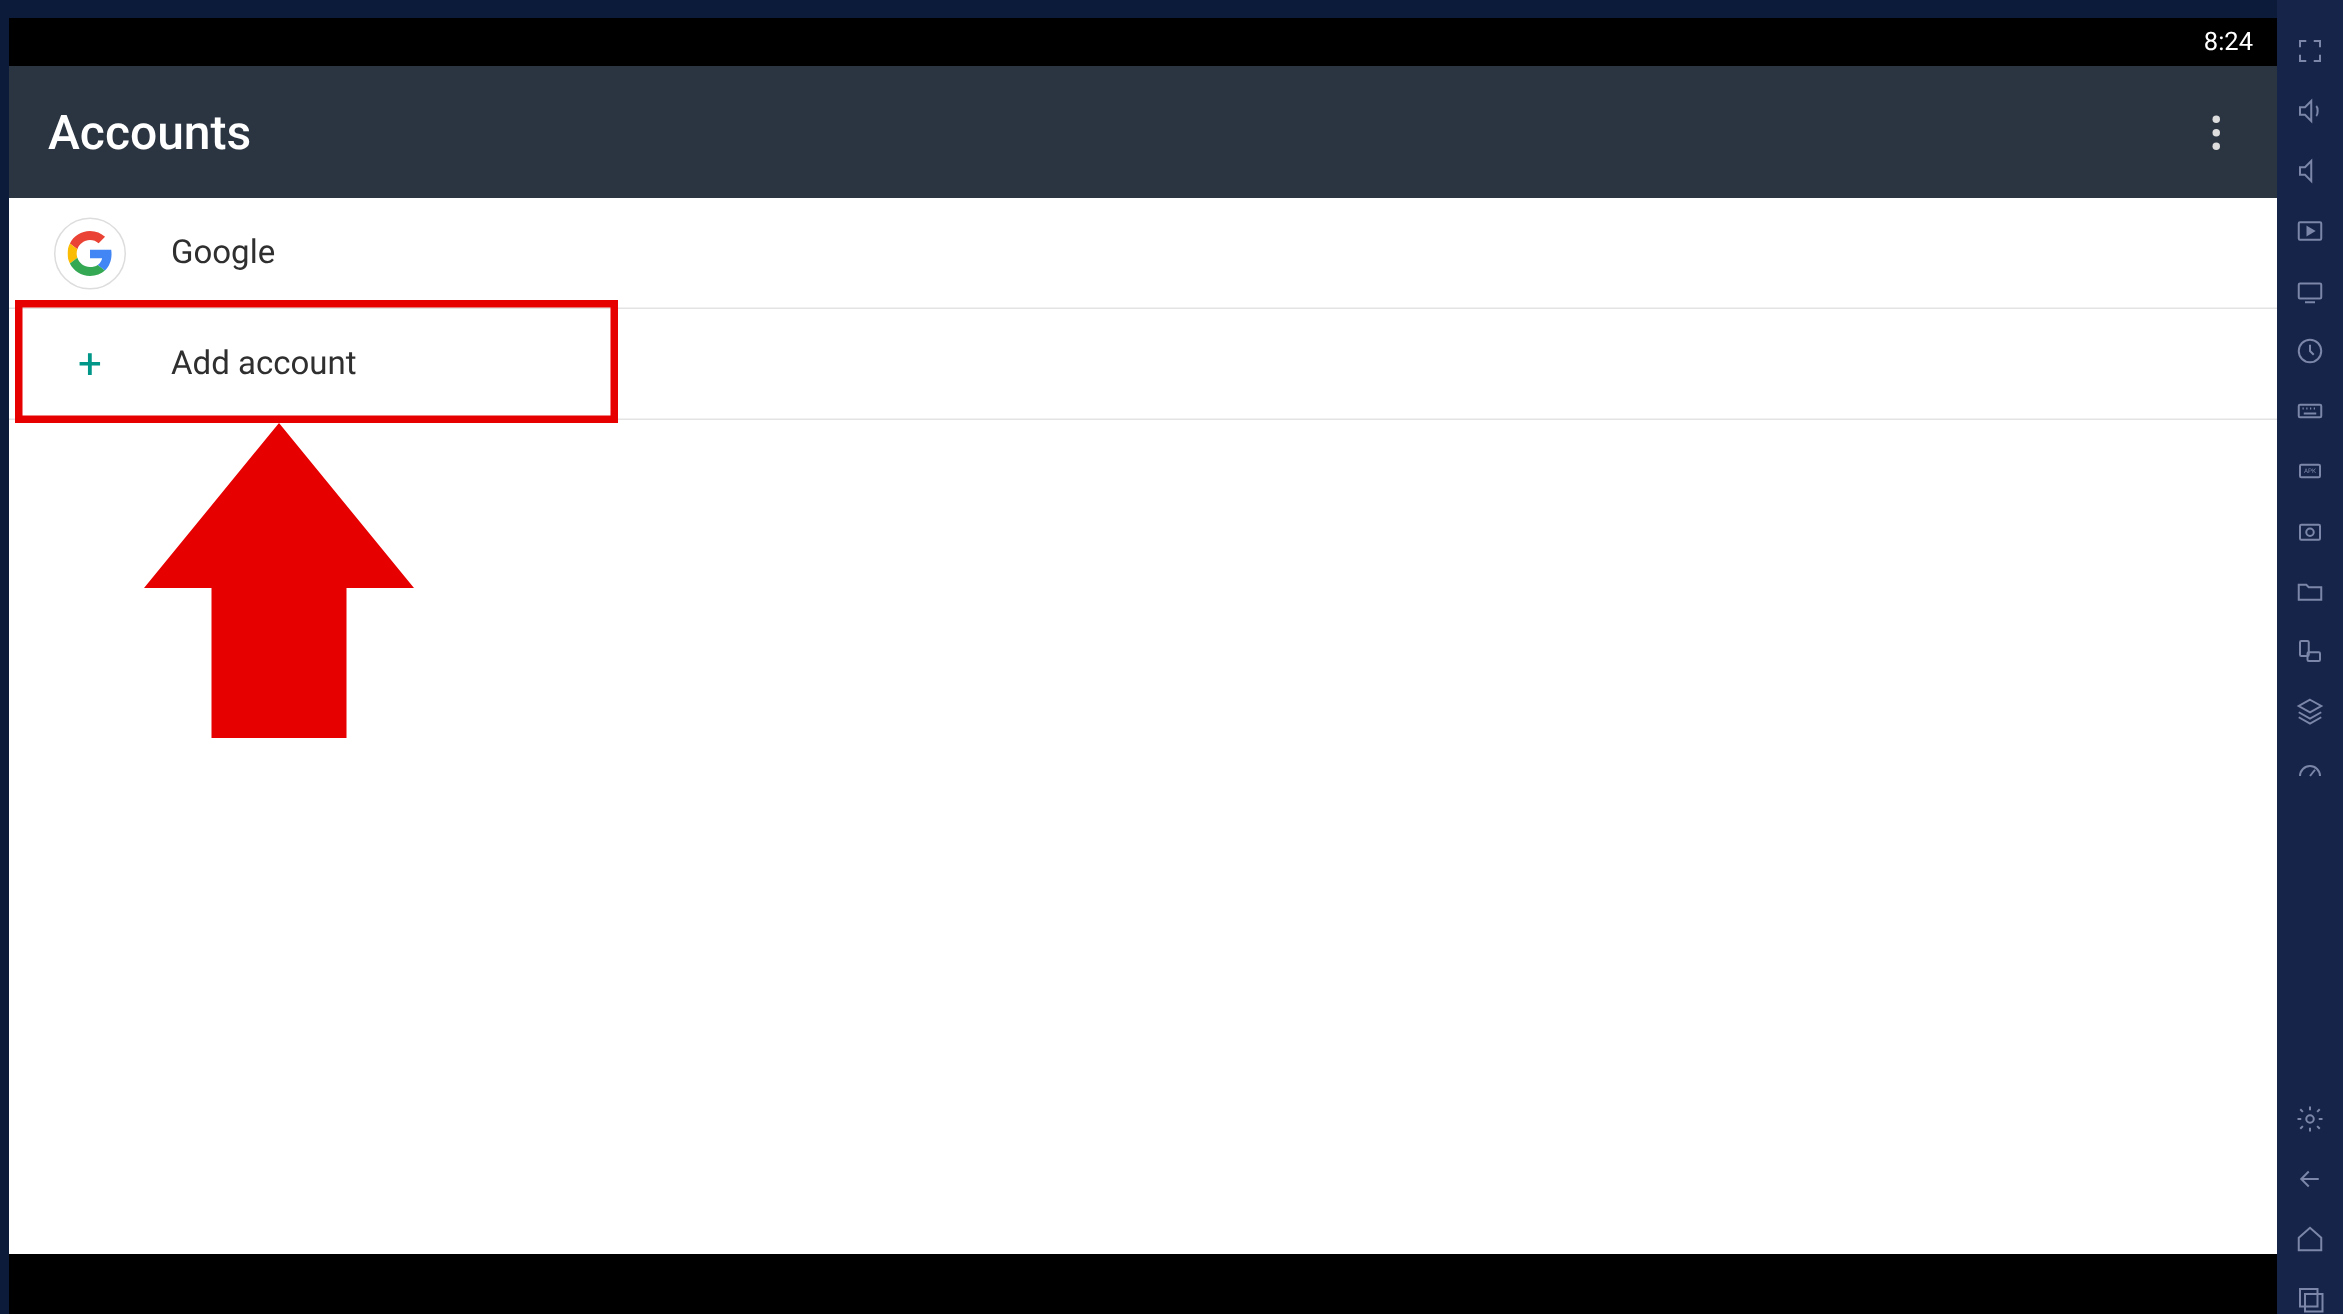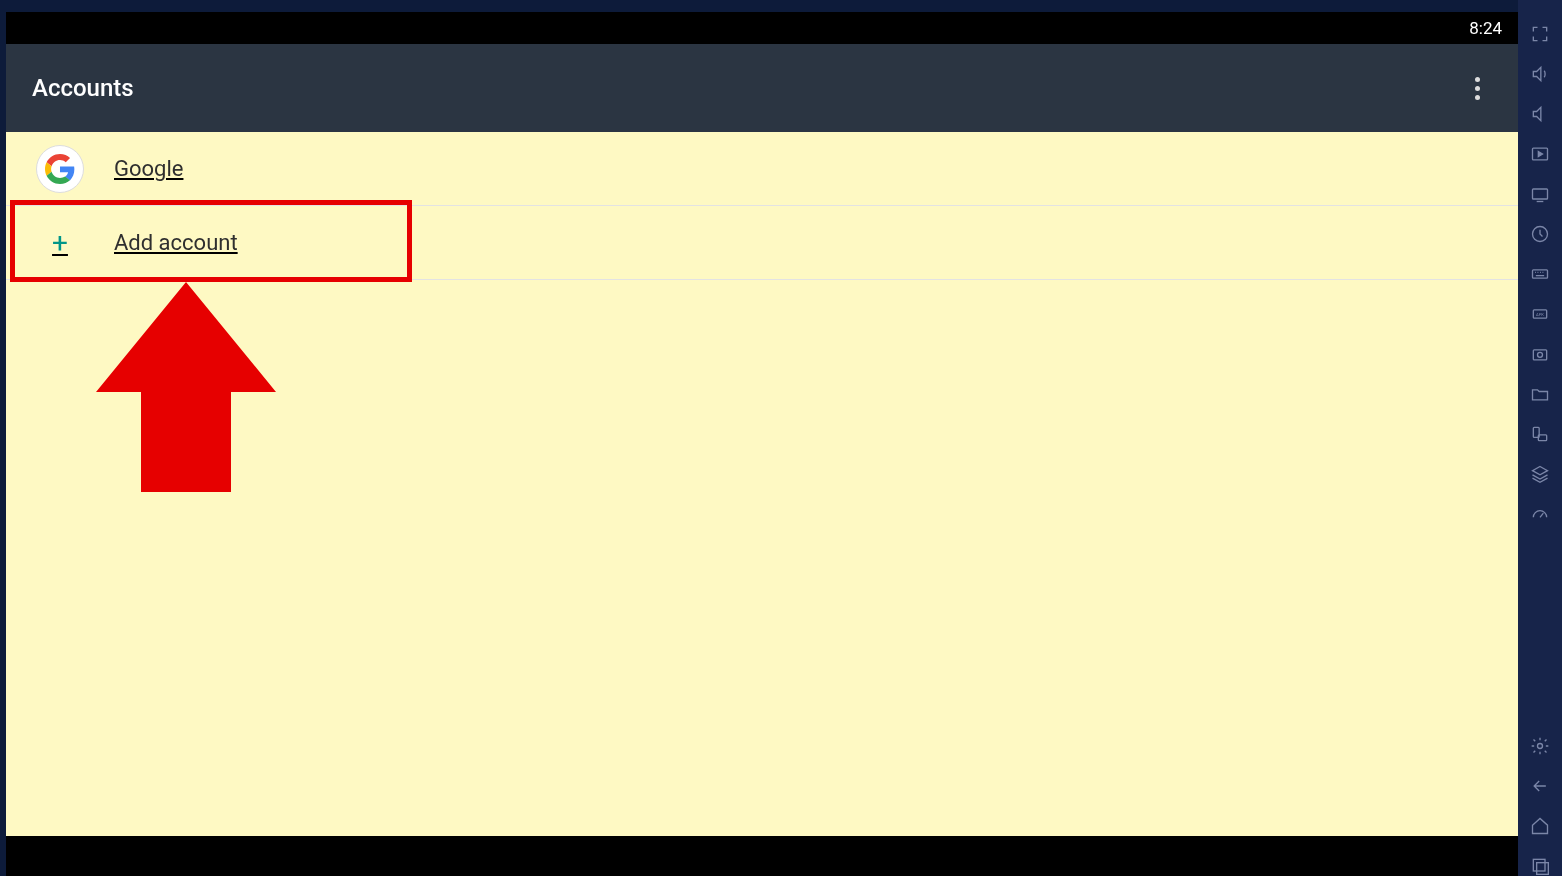--- a/index.html
+++ b/index.html
@@ -43,21 +43,21 @@
     right: 44px;
     height: 88px;
     background: #2b3542;
     display: flex;
     align-items: center;
     justify-content: space-between;
     padding: 0 26px;
   }
   .headerbar .title {
     color: #fff;
-    font-size: 24px;
+    font-size: 32px;
     font-weight: 500;
   }
   .headerbar .menu {
     width: 30px;
     height: 30px;
     display: flex;
     flex-direction: column;
     align-items: center;
     justify-content: center;
     gap: 4px;
@@ -67,22 +67,21 @@
     width: 5px; height: 5px; border-radius: 50%; background: #ddd;
   }
 
   
   .content {
     position: absolute;
     left: 6px;
     top: 132px;
     right: 44px;
     bottom: 40px;
-    background: #fef9c3;
-    text-decoration: underline;
+    background: #ffffff;
   }
   .row {
     display: flex;
     align-items: center;
     height: 74px;
     padding-left: 30px;
     border-bottom: 1px solid #e3e3e3;
     cursor: pointer;
     font-size: 22px;
     color: #2f2f2f;

